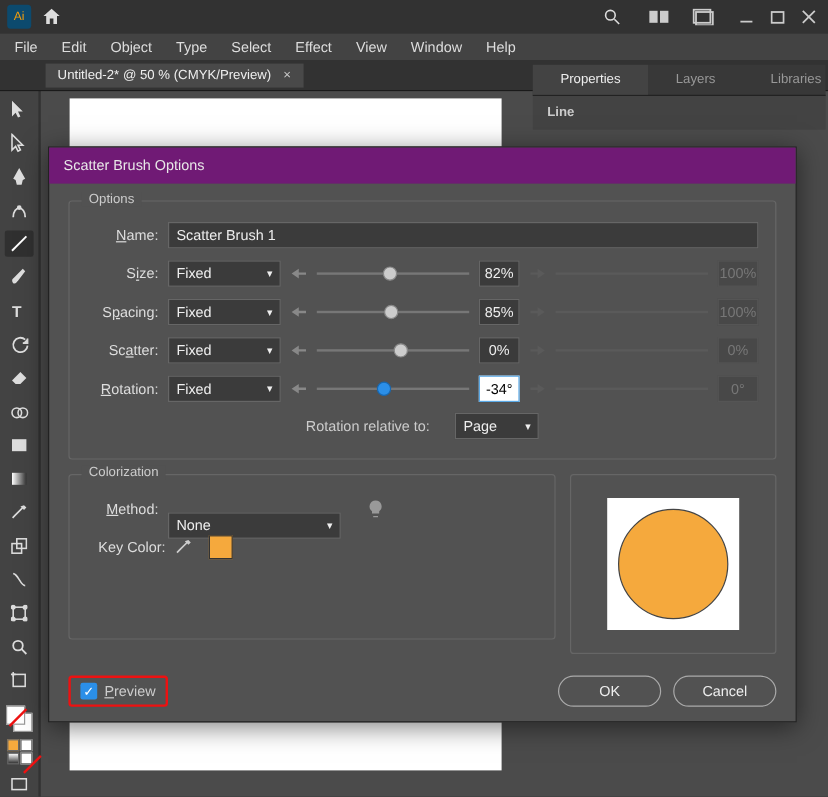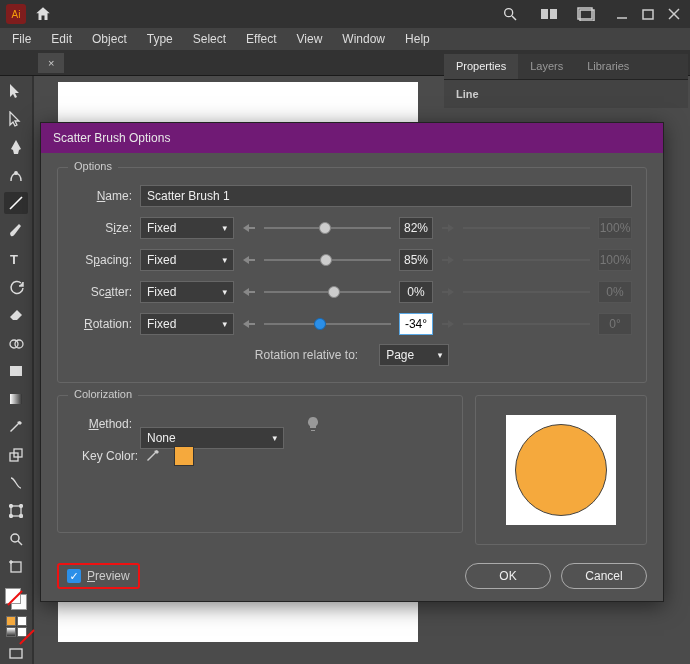--- a/index.html
+++ b/index.html
@@ -1,20 +1,20 @@
 <!DOCTYPE html>
 <html><head>
 <meta charset="utf-8">
 <style>
   * { box-sizing: border-box; margin: 0; padding: 0; font-family: "Segoe UI", Tahoma, sans-serif; }
   body { background: #323232; width: 690px; height: 664px; overflow: hidden; position: relative; color: #ccc; font-size: 12px; }
 
   
   .titlebar { height: 28px; background: #323232; display: flex; align-items: center; padding: 0 6px; }
-  .titlebar .ai-logo { width: 20px; height: 20px; background: #7f1d1d; border-radius: 3px; color: #f59e0b; font-weight: normal; font-size: 10px; display: flex; align-items: center; justify-content: center; margin-right: 8px; }
+  .titlebar .ai-logo { width: 20px; height: 20px; background: #0c4a6e; border-radius: 3px; color: #f59e0b; font-weight: normal; font-size: 10px; display: flex; align-items: center; justify-content: center; margin-right: 8px; }
   .titlebar .home { color: #ccc; font-size: 16px; }
   .titlebar .spacer { flex: 1; }
   .titlebar .win-btn { width: 20px; height: 20px; display: flex; align-items: center; justify-content: center; color: #ccc; margin-left: 6px; cursor: pointer; }
   .titlebar .search-icon { margin-right: 14px; }
   .titlebar .panel-btn { margin-right: 10px; }
   svg { display: block; }
 
   
   .menubar { height: 22px; background: #434343; display: flex; align-items: center; padding: 0 2px; color: #ddd; }
   .menubar span { padding: 3px 10px; cursor: pointer; }
@@ -37,21 +37,21 @@
   .mini-swatches { display: flex; flex-wrap: wrap; width: 24px; gap:1px; justify-content:center;}
   .mini-swatches div { width:10px;height:10px;border:1px solid #666;}
 
   
   .canvas-area { position: absolute; left: 34px; top: 76px; right: 0; bottom: 0; background: #4b4b4b; }
   .canvas { position: absolute; left: 24px; top: 6px; width: 360px; height: 560px; background: #fff; }
 
   
   .rightpanel { position: absolute; right: 2px; top: 54px; width: 244px; bottom: 0; }
   .rightpanel .tabs { display:flex; background:#383838; height:26px; border-bottom:1px solid #222;}
-  .rightpanel .tabs span{ padding:6px 12px; color:#999; font-size:11px; cursor:pointer;}
+  .rightpanel .tabs span{ padding:6px 23px; color:#999; font-size:11px; cursor:pointer;}
   .rightpanel .tabs span.active{ color:#eee; background:#434343;}
   .rightpanel .body{ background:#434343; padding:8px 12px; color:#ccc;}
   .rightpanel .line-label{ font-size:11px; font-weight:bold;}
 
   
   .modal { position: absolute; left: 40px; top: 122px; width: 624px; height: 480px; background:#525252; border:1px solid #222; box-shadow:0 4px 20px rgba(0,0,0,.5); display:flex; flex-direction:column;}
   .modal-title { height: 30px; background:#701a75; color:#e8e8e8; font-size:12px; display:flex; align-items:center; padding:0 12px;}
   .modal-content{ flex:1; padding:14px 16px 10px; color:#ccc;}
   .group-box{ border:1px solid #666; border-radius:3px; padding:14px 14px 16px; position:relative; margin-bottom:12px;}
   .group-title{ position:absolute; top:-8px; left:10px; background:#525252; padding:0 6px; font-size:11px;}
@@ -146,20 +146,21 @@
   <span>Type</span>
   <span>Select</span>
   <span>Effect</span>
   <span>View</span>
   <span>Window</span>
   <span>Help</span>
 </div>
 
 <div class="tabrow">
   <div class="tab">
+    <span>Untitled-2* @ 50 % (CMYK/Preview)</span>
     <span class="close">×</span>
   </div>
 </div>
 
 <div class="canvas-area">
   <div class="canvas"></div>
 </div>
 
 <div class="rightpanel">
   <div class="tabs">

